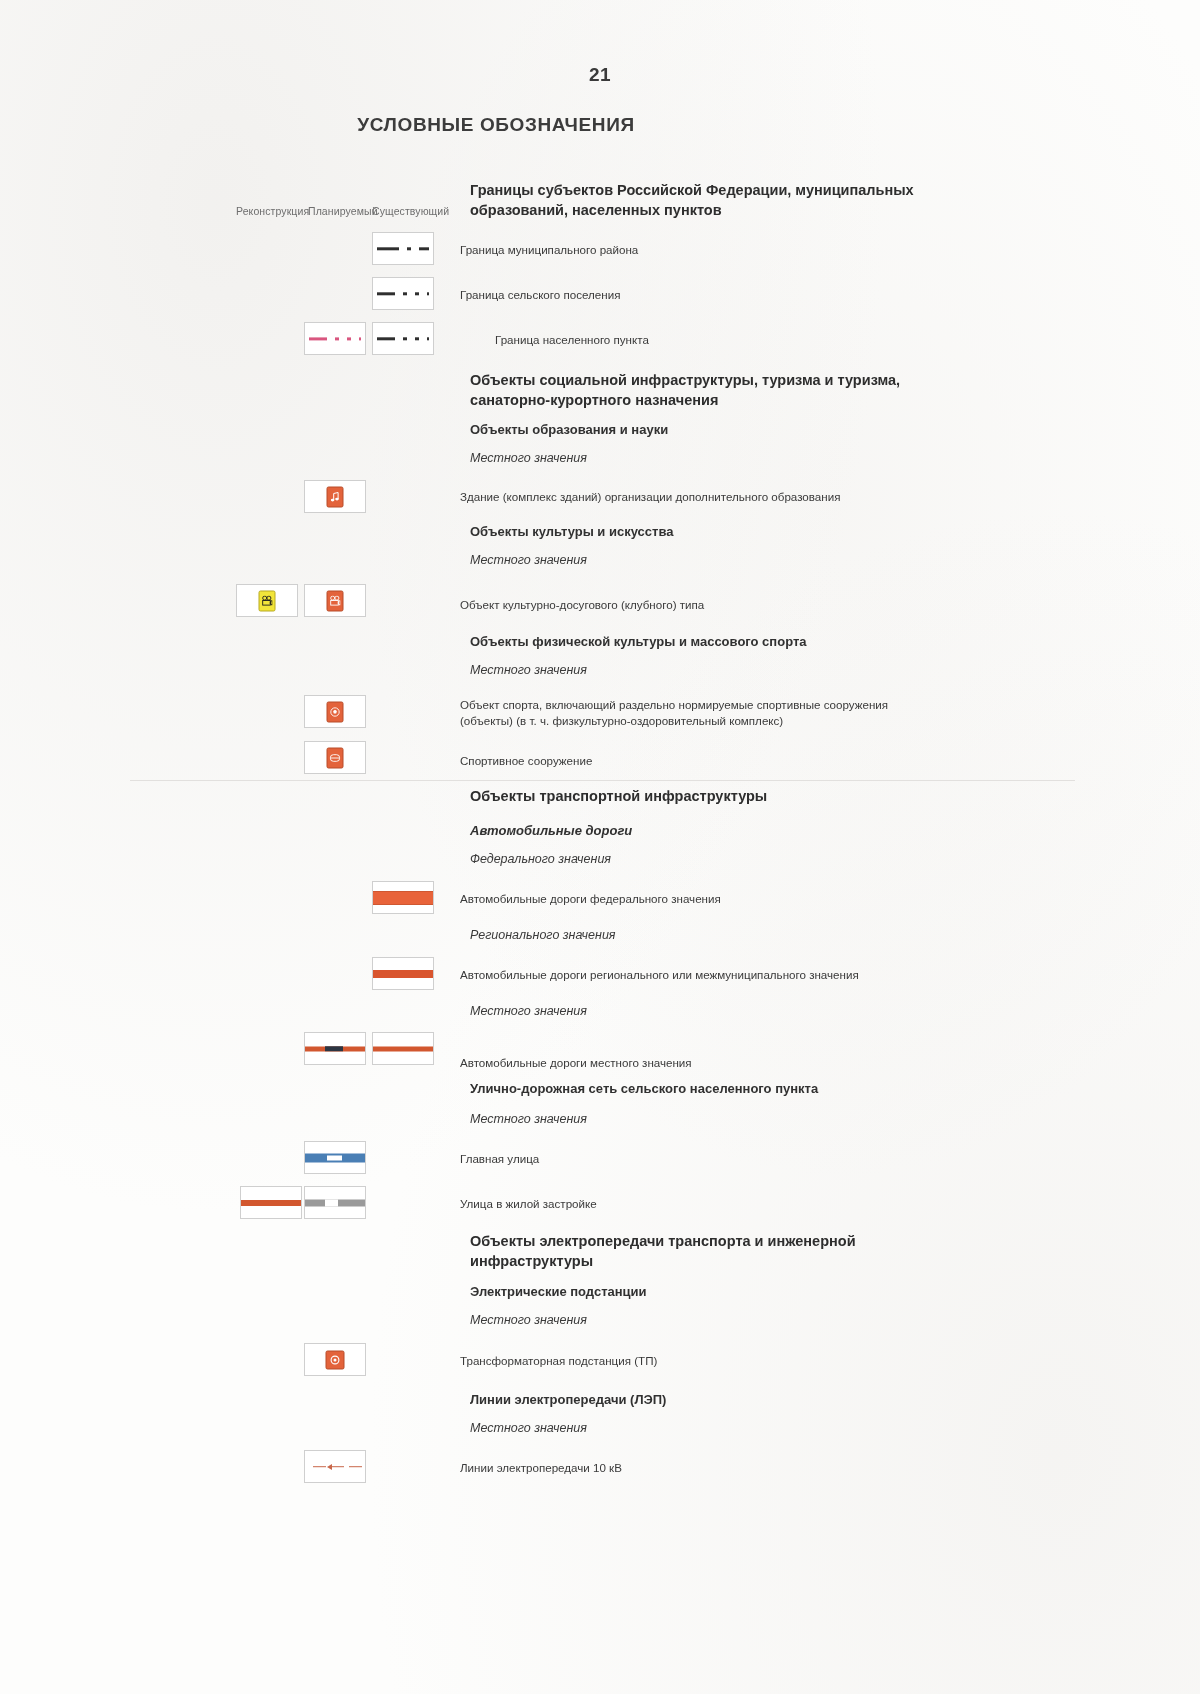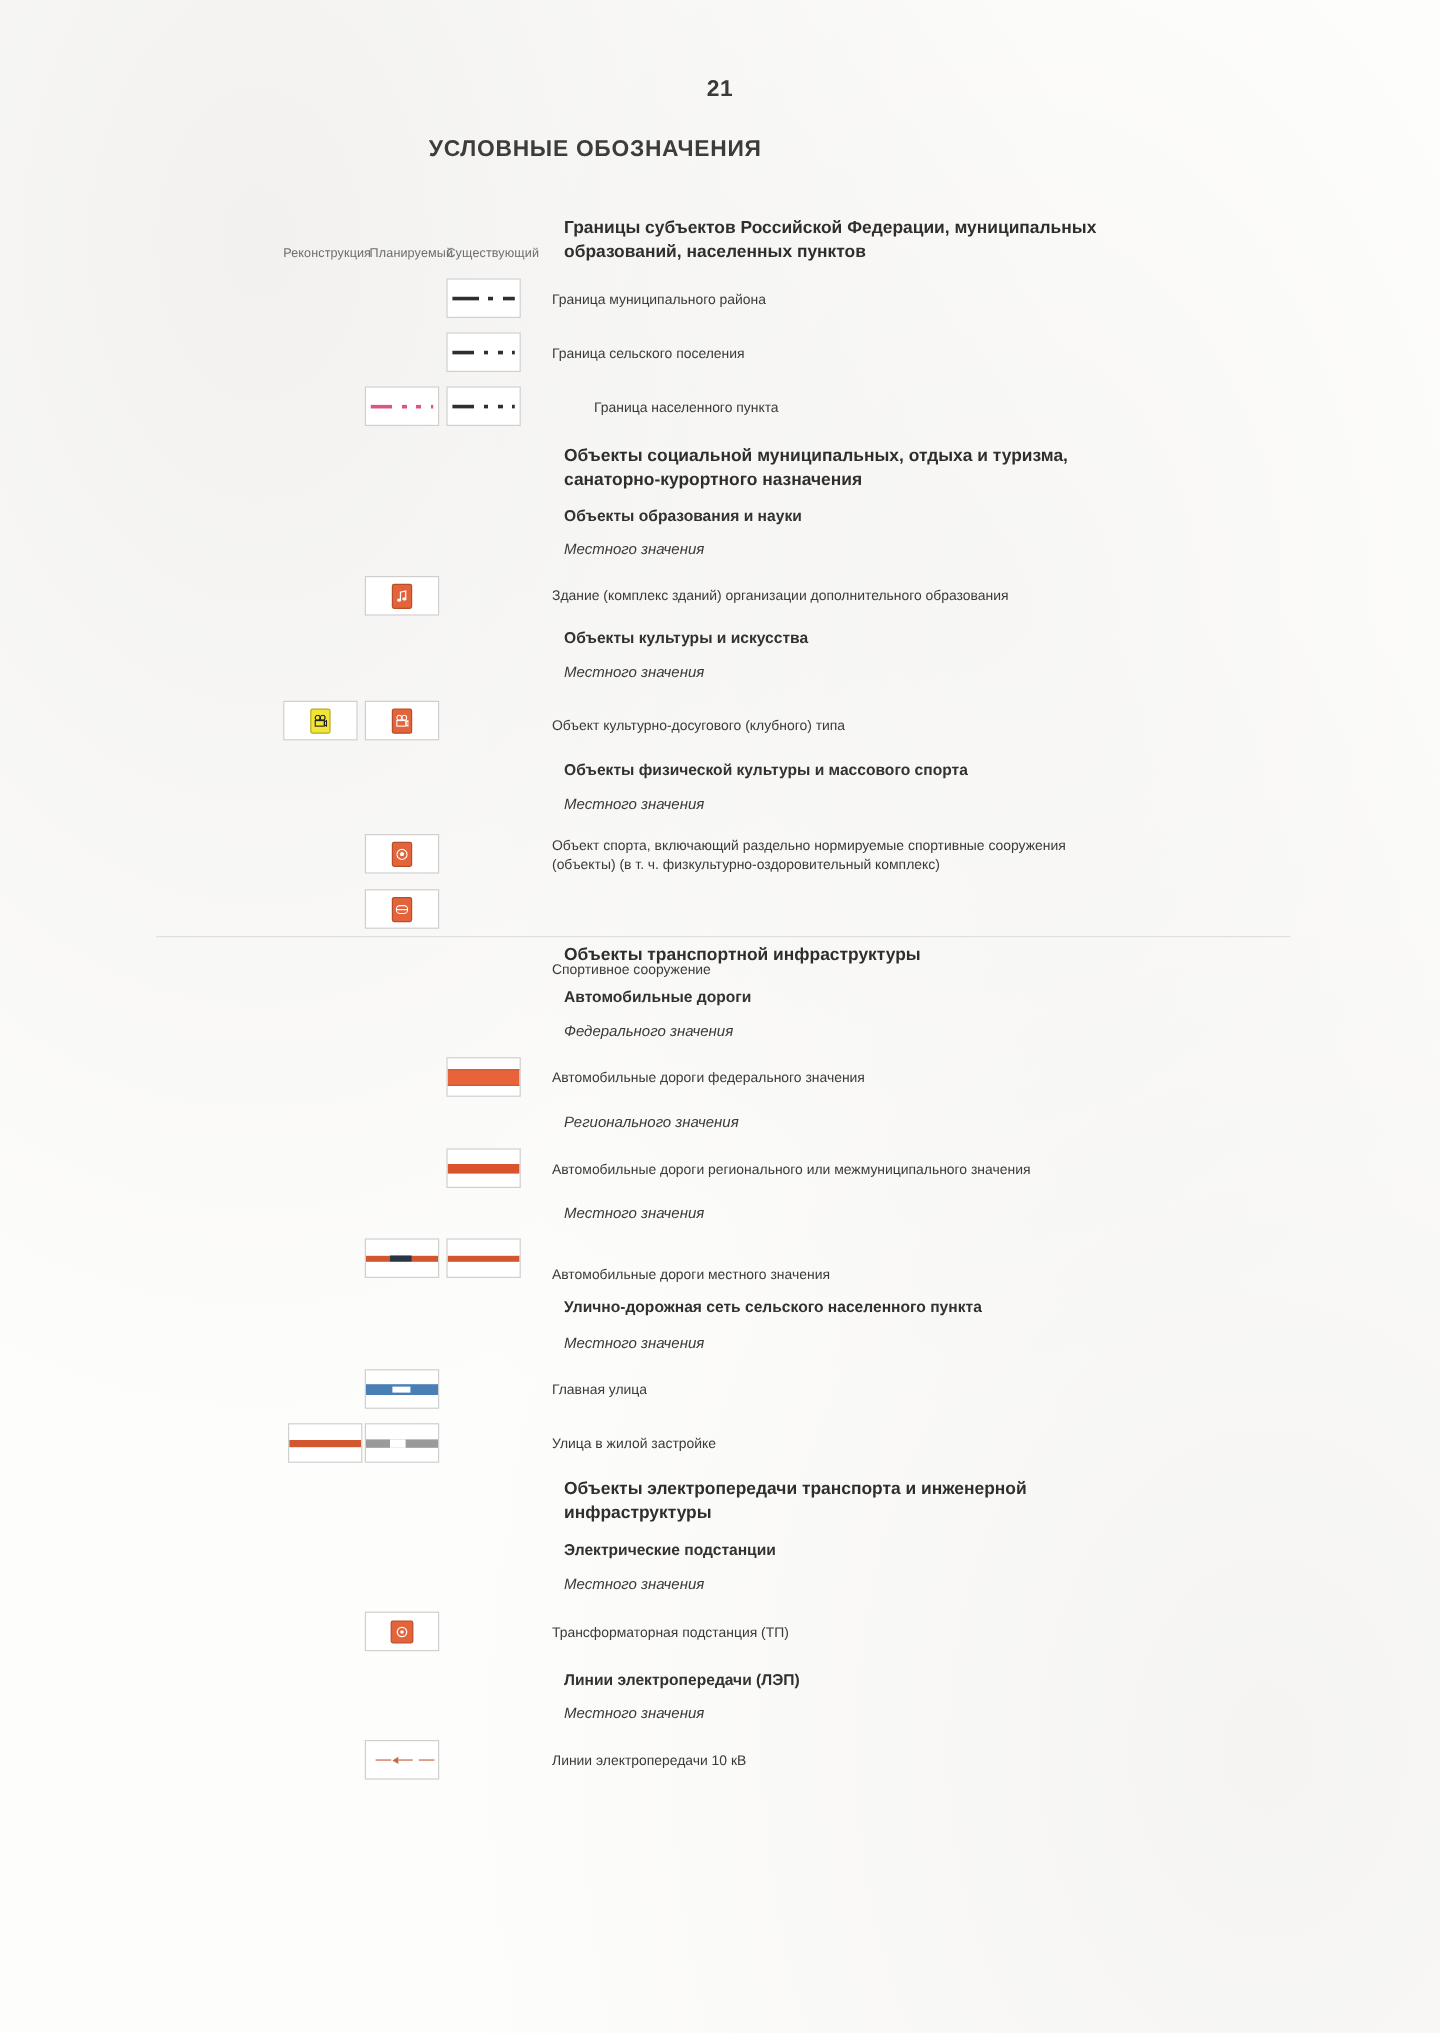--- a/index.html
+++ b/index.html
@@ -301,21 +301,21 @@
     <div class="label" style="top:82px;">Граница сельского поселения</div>
 
     <div class="sym plan" style="top:117px;">
       <div class="ln ln-dashdotdot-pink"></div>
     </div>
     <div class="sym exist" style="top:117px;">
       <div class="ln ln-dashdotdot"></div>
     </div>
     <div class="label" style="top:127px;margin-left:35px;">Граница населенного пункта</div>
 
-    <div class="head1" style="top:165px;">Объекты социальной муниципальных, отдыха и туризма, санаторно-курортного назначения</div>
+    <div class="head1" style="top:165px;">Объекты социальной инфраструктуры, туризма и туризма, санаторно-курортного назначения</div>
     <div class="head2" style="top:216px;">Объекты образования и науки</div>
     <div class="head3" style="top:245px;">Местного значения</div>
 
     <div class="sym plan" style="top:275px;">
       <div class="picon orange">
         <svg width="9" height="11" viewBox="0 0 9 11" aria-hidden="true">
           <path d="M3.2 8.2V2.0L7.6 1.0V7.0" stroke="#ffffff" stroke-width="1" fill="none" stroke-linecap="round"></path>
           <ellipse cx="2.1" cy="8.6" rx="1.8" ry="1.4" fill="#ffffff"></ellipse>
           <ellipse cx="6.5" cy="7.6" rx="1.8" ry="1.4" fill="#ffffff"></ellipse>
         </svg>
@@ -362,26 +362,26 @@
     <div class="label" style="top:492px;">Объект спорта, включающий раздельно нормируемые спортивные сооружения (объекты) (в т. ч. физкультурно-оздоровительный комплекс)</div>
 
     <div class="sym plan" style="top:536px;">
       <div class="picon orange">
         <svg width="11" height="9" viewBox="0 0 11 9" aria-hidden="true">
           <rect x="0.8" y="1.2" width="9.4" height="6.6" rx="3.1" fill="none" stroke="#ffffff" stroke-width="0.9"></rect>
           <line x1="0.8" y1="4.5" x2="10.2" y2="4.5" stroke="#ffffff" stroke-width="0.9"></line>
         </svg>
       </div>
     </div>
-    <div class="label" style="top:548px;margin-top:48px;">Спортивное сооружение</div>
+    <div class="label" style="top:548px;">Спортивное сооружение</div>
 
     <div class="rule" style="top:575px;"></div>
 
     <div class="head1" style="top:581px;">Объекты транспортной инфраструктуры</div>
-    <div class="head2" style="top:617px;">Автомобильные дороги</div>
+    <div class="head2" style="top:617px;font-style:italic;">Автомобильные дороги</div>
     <div class="head3" style="top:646px;">Федерального значения</div>
 
     <div class="sym exist" style="top:676px;">
       <div class="band band-federal"></div>
     </div>
     <div class="label" style="top:686px;">Автомобильные дороги федерального значения</div>
 
     <div class="head3" style="top:722px;">Регионального значения</div>
 
     <div class="sym exist" style="top:752px;">

